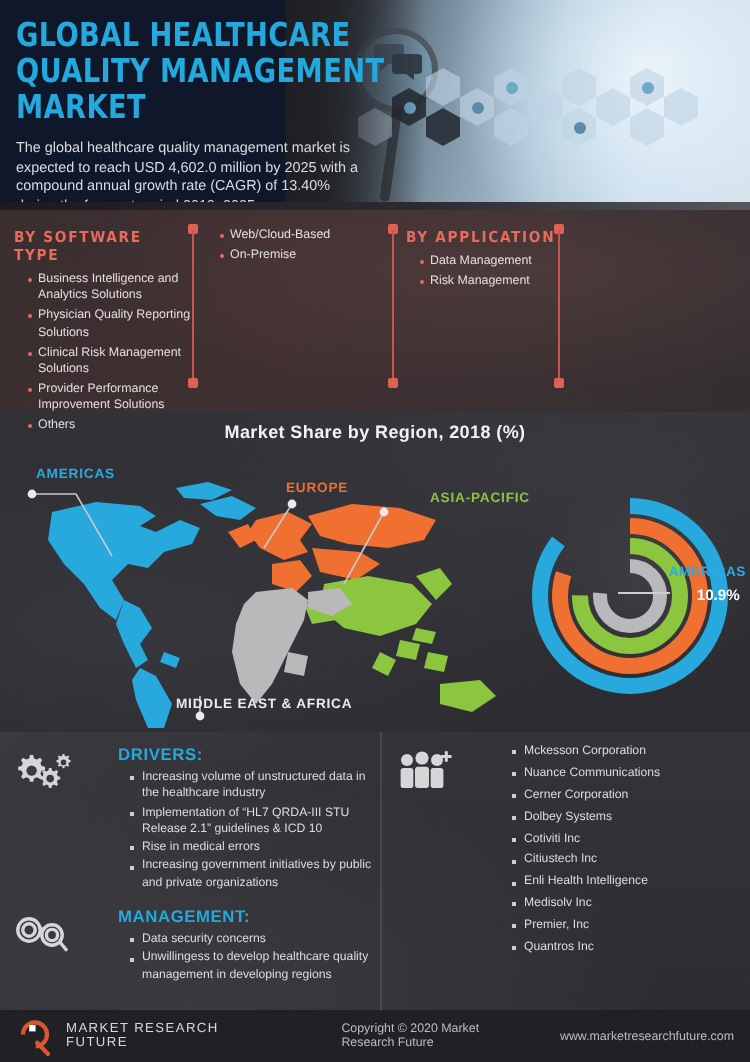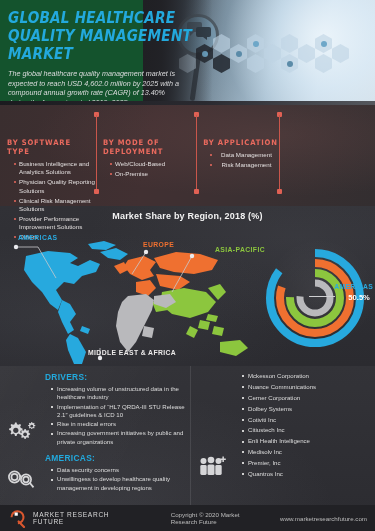--- a/index.html
+++ b/index.html
@@ -9,21 +9,21 @@
     background:#2b2b2f;
     color:#e8e8e8;
     overflow:hidden;
     position:relative;
   }
   .page { width:375px; height:531px; position:relative; overflow:hidden; background:#2f2f34; }
 
   
   .header {
     position:relative; height:101px; width:100%;
-    background:#14532d; overflow:hidden;font-style:italic;
+    background:#0f172a; overflow:hidden;
   }
   .hdr-photo {
     position:absolute; right:0; top:0; width:232px; height:101px;
     background:
       radial-gradient(circle at 78% 38%, rgba(235,244,250,0.95) 0%, rgba(205,225,240,0.6) 26%, rgba(120,150,172,0.25) 52%, rgba(40,48,56,0.0) 74%),
       linear-gradient(100deg, #26262b 0%, #3c4650 16%, #7c909f 34%, #b9cedd 56%, #e3eef6 76%, #f2f8fc 100%);
   }
   .hdr-photo:after {
     content:""; position:absolute; inset:0;
     background:linear-gradient(90deg, #202024 0%, rgba(32,32,36,0.92) 8%, rgba(32,32,36,0.0) 30%);
@@ -62,22 +62,22 @@
   .segments {
     position:relative; height:101px; width:100%;
     background:linear-gradient(100deg,#3a2e2f 0%,#413032 40%,#3a3032 70%,#332e30 100%);
     display:flex; padding:9px 0 0 0;
   }
   .segments:before {
     content:""; position:absolute; inset:0;
     background:radial-gradient(ellipse at 72% 30%, rgba(120,80,78,0.30) 0%, rgba(0,0,0,0) 62%);
     pointer-events:none;
   }
-  .seg { position:relative; padding-left:7px; z-index:2;margin-top:24px; }
-  .seg1 { width:96px; } .seg2 { width:100px; } .seg3 { width:82px;text-align:center; } .seg4 { width:97px; }
+  .seg { position:relative; padding-left:7px; z-index:2; }
+  .seg1 { width:96px; } .seg2 { width:100px; } .seg3 { width:82px; } .seg4 { width:97px; }
   .seg-title {
     color:#ea6a5e; font-size:7.6px; font-weight:700; letter-spacing:0.85px;
     text-transform:uppercase; margin-bottom:4px;
     font-family:"DejaVu Sans Condensed","Liberation Sans", sans-serif;
   }
   .seg ul { list-style:none; padding-left:7px; }
   .seg li {
     font-size:6.2px; line-height:8.4px; color:#e2dede; position:relative;
     padding-left:5px; margin-bottom:1.5px;
   }
@@ -128,21 +128,21 @@
   .bottom { position:relative; height:148px; width:100%; display:flex; background:#303036; overflow:hidden; }
   .bottom:before {
     content:""; position:absolute; inset:0;
     background:
       linear-gradient(115deg, rgba(255,255,255,0.035) 0%, rgba(255,255,255,0) 40%),
       radial-gradient(ellipse at 30% 100%, rgba(140,142,150,0.14) 0%, rgba(0,0,0,0) 60%),
       linear-gradient(180deg,#333338 0%,#2c2c31 100%);
   }
   .bl { width:190px; position:relative; z-index:2; padding:6px 4px 0 6px; }
   .br { width:185px; position:relative; z-index:2; padding:6px 4px 0 6px; border-left:1px solid rgba(255,255,255,0.10); }
-  .blk { display:flex; gap:9px; margin-bottom:6px;align-items:flex-end; }
+  .blk { display:flex; gap:23px; margin-bottom:6px; }
   .blk-ico { width:30px; flex:0 0 30px; padding-top:2px; }
   .blk-body { flex:1; }
   .blk-title {
     color:#22a9dd; font-size:8.4px; font-weight:700; letter-spacing:0.3px; margin-bottom:3px;
   }
   .blk ul { list-style:none; padding-left:6px; }
   .blk li {
     font-size:6.1px; line-height:8.3px; color:#dedede; position:relative; padding-left:6px; margin-bottom:1px;
   }
   .blk li:before {
@@ -217,21 +217,20 @@
       </ul>
     </div>
 
     <div class="divider d1">
       <div class="cap t"></div>
         <div class="bar"></div>
         <div class="cap b"></div>
     </div>
 
     <div class="seg seg2">
-      <div class="seg-title">BY MODE OF DEPLOYMENT</div>
       <ul>
         <li>Web/Cloud-Based</li>
         <li>On-Premise</li>
       </ul>
     </div>
 
     <div class="divider d2">
       <div class="cap t"></div>
         <div class="bar"></div>
         <div class="cap b"></div>
@@ -322,21 +321,21 @@
         <circle cx="52" cy="52" r="35" stroke="#ef7030" stroke-width="8" stroke-dasharray="176 44" transform="rotate(-90 52 52)"></circle>
 
         <circle cx="52" cy="52" r="25" stroke="#8cc63e" stroke-width="8" stroke-dasharray="118 39" transform="rotate(-90 52 52)"></circle>
 
         <circle cx="52" cy="52" r="15" stroke="#b9b9bc" stroke-width="7" stroke-dasharray="72 23" transform="rotate(-90 52 52)"></circle>
       </g>
     </svg>
     <div class="donut-line"></div>
     <div class="donut-lab">
       <div class="dl-name">AMERICAS</div>
-      <div class="dl-val">50.5%</div>
+      <div class="dl-val">10.9%</div>
     </div>
   </div>
 
   <div class="bottom">
 
     <div class="bl">
 
       <div class="blk">
         <div class="blk-ico">
           <svg viewBox="0 0 30 24">
@@ -368,21 +367,21 @@
               <circle cx="8.5" cy="10" r="5.6"></circle>
               <circle cx="8.5" cy="10" r="3.1"></circle>
               <circle cx="20" cy="12.5" r="5.1"></circle>
               <circle cx="20" cy="12.5" r="2.8"></circle>
               <path d="M13.6 8.8 L15.3 9.6"></path>
             </g>
             <path d="M23.6 15.6 L27.5 20.4" stroke="#d6d6d8" stroke-width="1.7" fill="none"></path>
           </svg>
         </div>
         <div class="blk-body">
-          <div class="blk-title">AMERICAS:</div>
+          <div class="blk-title">MANAGEMENT:</div>
           <ul>
             <li>Data security concerns</li>
             <li>Unwillingess to develop healthcare quality management in developing regions</li>
           </ul>
         </div>
       </div>
     </div>
 
     <div class="br">
       <div class="blk">

